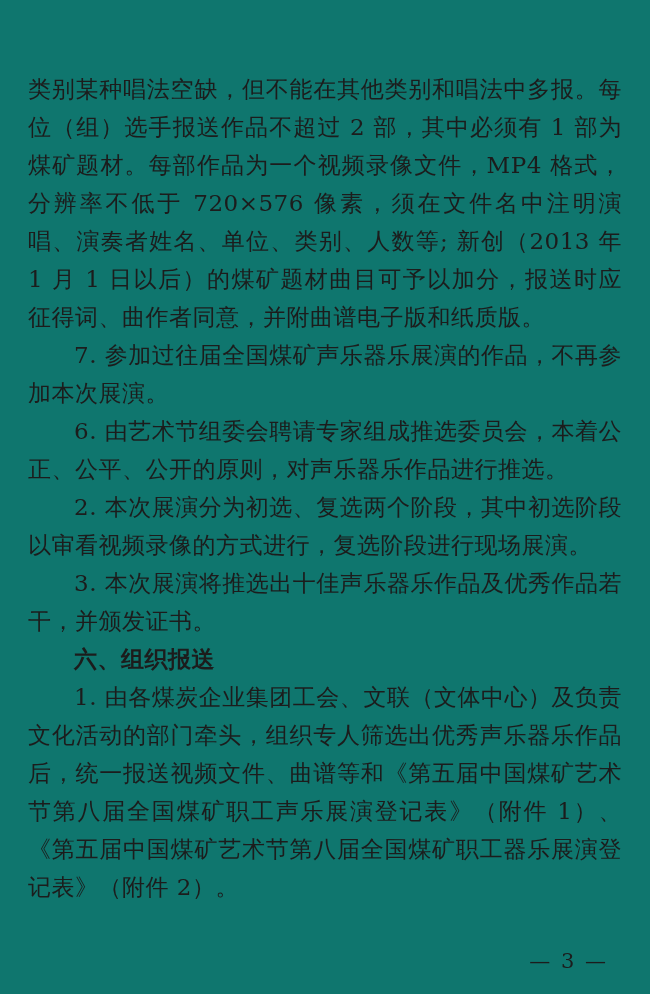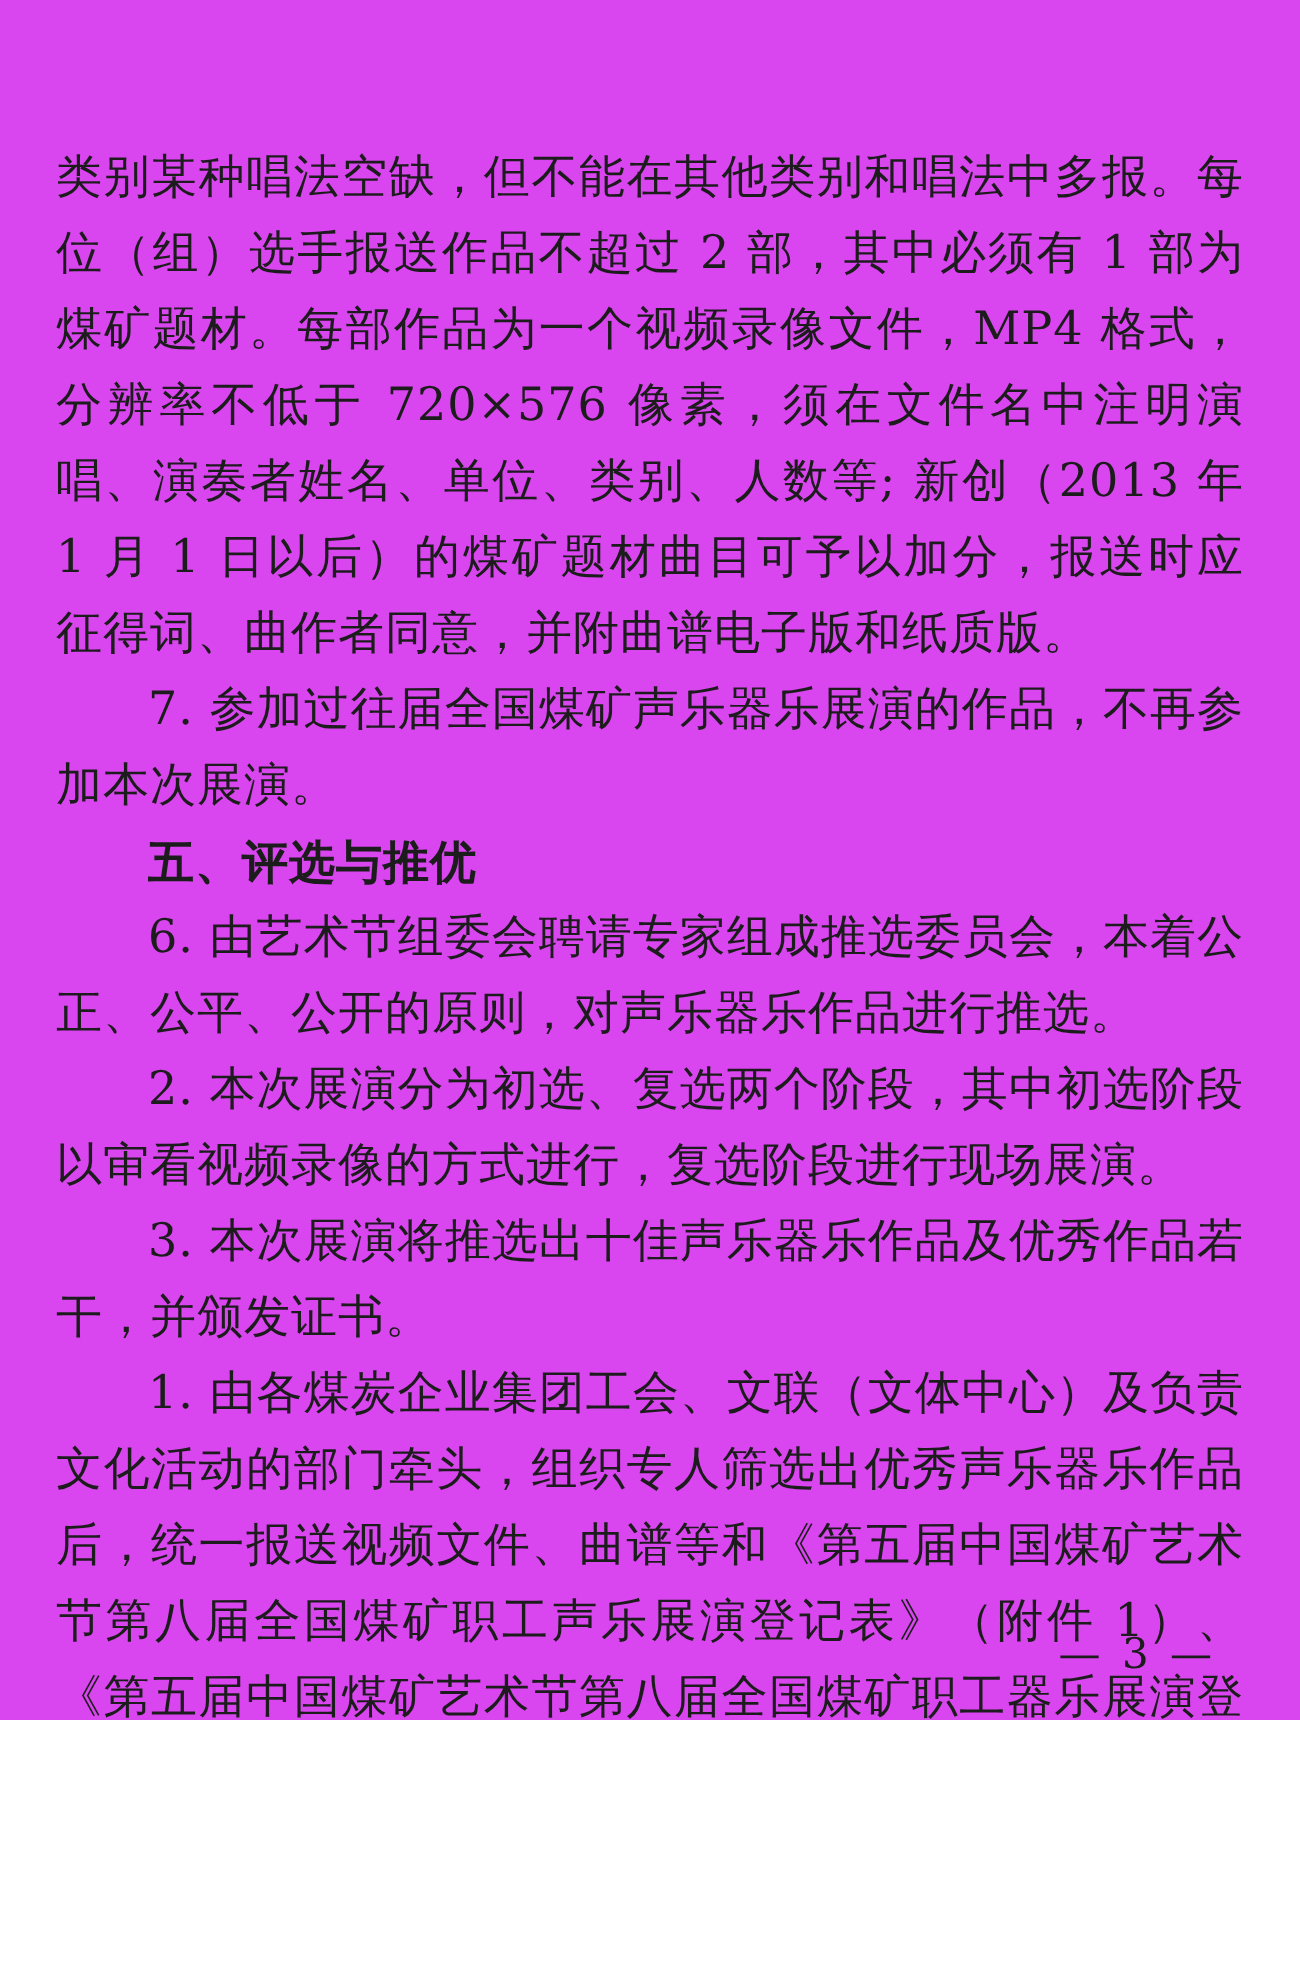--- a/index.html
+++ b/index.html
@@ -3,22 +3,22 @@
 <meta charset="utf-8">
 <style>
   html, body {
     margin: 0;
     padding: 0;
     background: #ffffff;
   }
   .page {
     position: relative;
     width: 650px;
-    height: 860px;
-    background: #d946ef;
+    height: 994px;
+    background: #0f766e;
     color: #1c1c1c;
     overflow: hidden;
     font-family: "DejaVu Serif", "Liberation Serif", serif;
   }
   .content {
     position: absolute;
     top: 70px;
     left: 28px;
     width: 594px;
   }
@@ -54,20 +54,20 @@
     font-family: "DejaVu Serif", "Liberation Serif", serif;
   }
 </style>
 </head>
 <body>
 
 <div class="page">
   <div class="content">
     <p class="para">类别某种唱法空缺，但不能在其他类别和唱法中多报。每位（组）选手报送作品不超过 2 部，其中必须有 1 部为煤矿题材。每部作品为一个视频录像文件，MP4 格式，分辨率不低于 720×576 像素，须在文件名中注明演唱、演奏者姓名、单位、类别、人数等; 新创（2013 年 1 月 1 日以后）的煤矿题材曲目可予以加分，报送时应征得词、曲作者同意，并附曲谱电子版和纸质版。</p>
     <p class="para indent">7. 参加过往届全国煤矿声乐器乐展演的作品，不再参加本次展演。</p>
-    <p class="heading">五、评选与推优</p>
     <p class="para indent">6. 由艺术节组委会聘请专家组成推选委员会，本着公正、公平、公开的原则，对声乐器乐作品进行推选。</p>
     <p class="para indent">2. 本次展演分为初选、复选两个阶段，其中初选阶段以审看视频录像的方式进行，复选阶段进行现场展演。</p>
     <p class="para indent">3. 本次展演将推选出十佳声乐器乐作品及优秀作品若干，并颁发证书。</p>
+    <p class="heading">六、组织报送</p>
     <p class="para indent">1. 由各煤炭企业集团工会、文联（文体中心）及负责文化活动的部门牵头，组织专人筛选出优秀声乐器乐作品后，统一报送视频文件、曲谱等和《第五届中国煤矿艺术节第八届全国煤矿职工声乐展演登记表》（附件 1）、《第五届中国煤矿艺术节第八届全国煤矿职工器乐展演登记表》（附件 2）。</p>
   </div>
   <div class="page-number">— 3 —</div>
 </div>
 
 </body></html>

